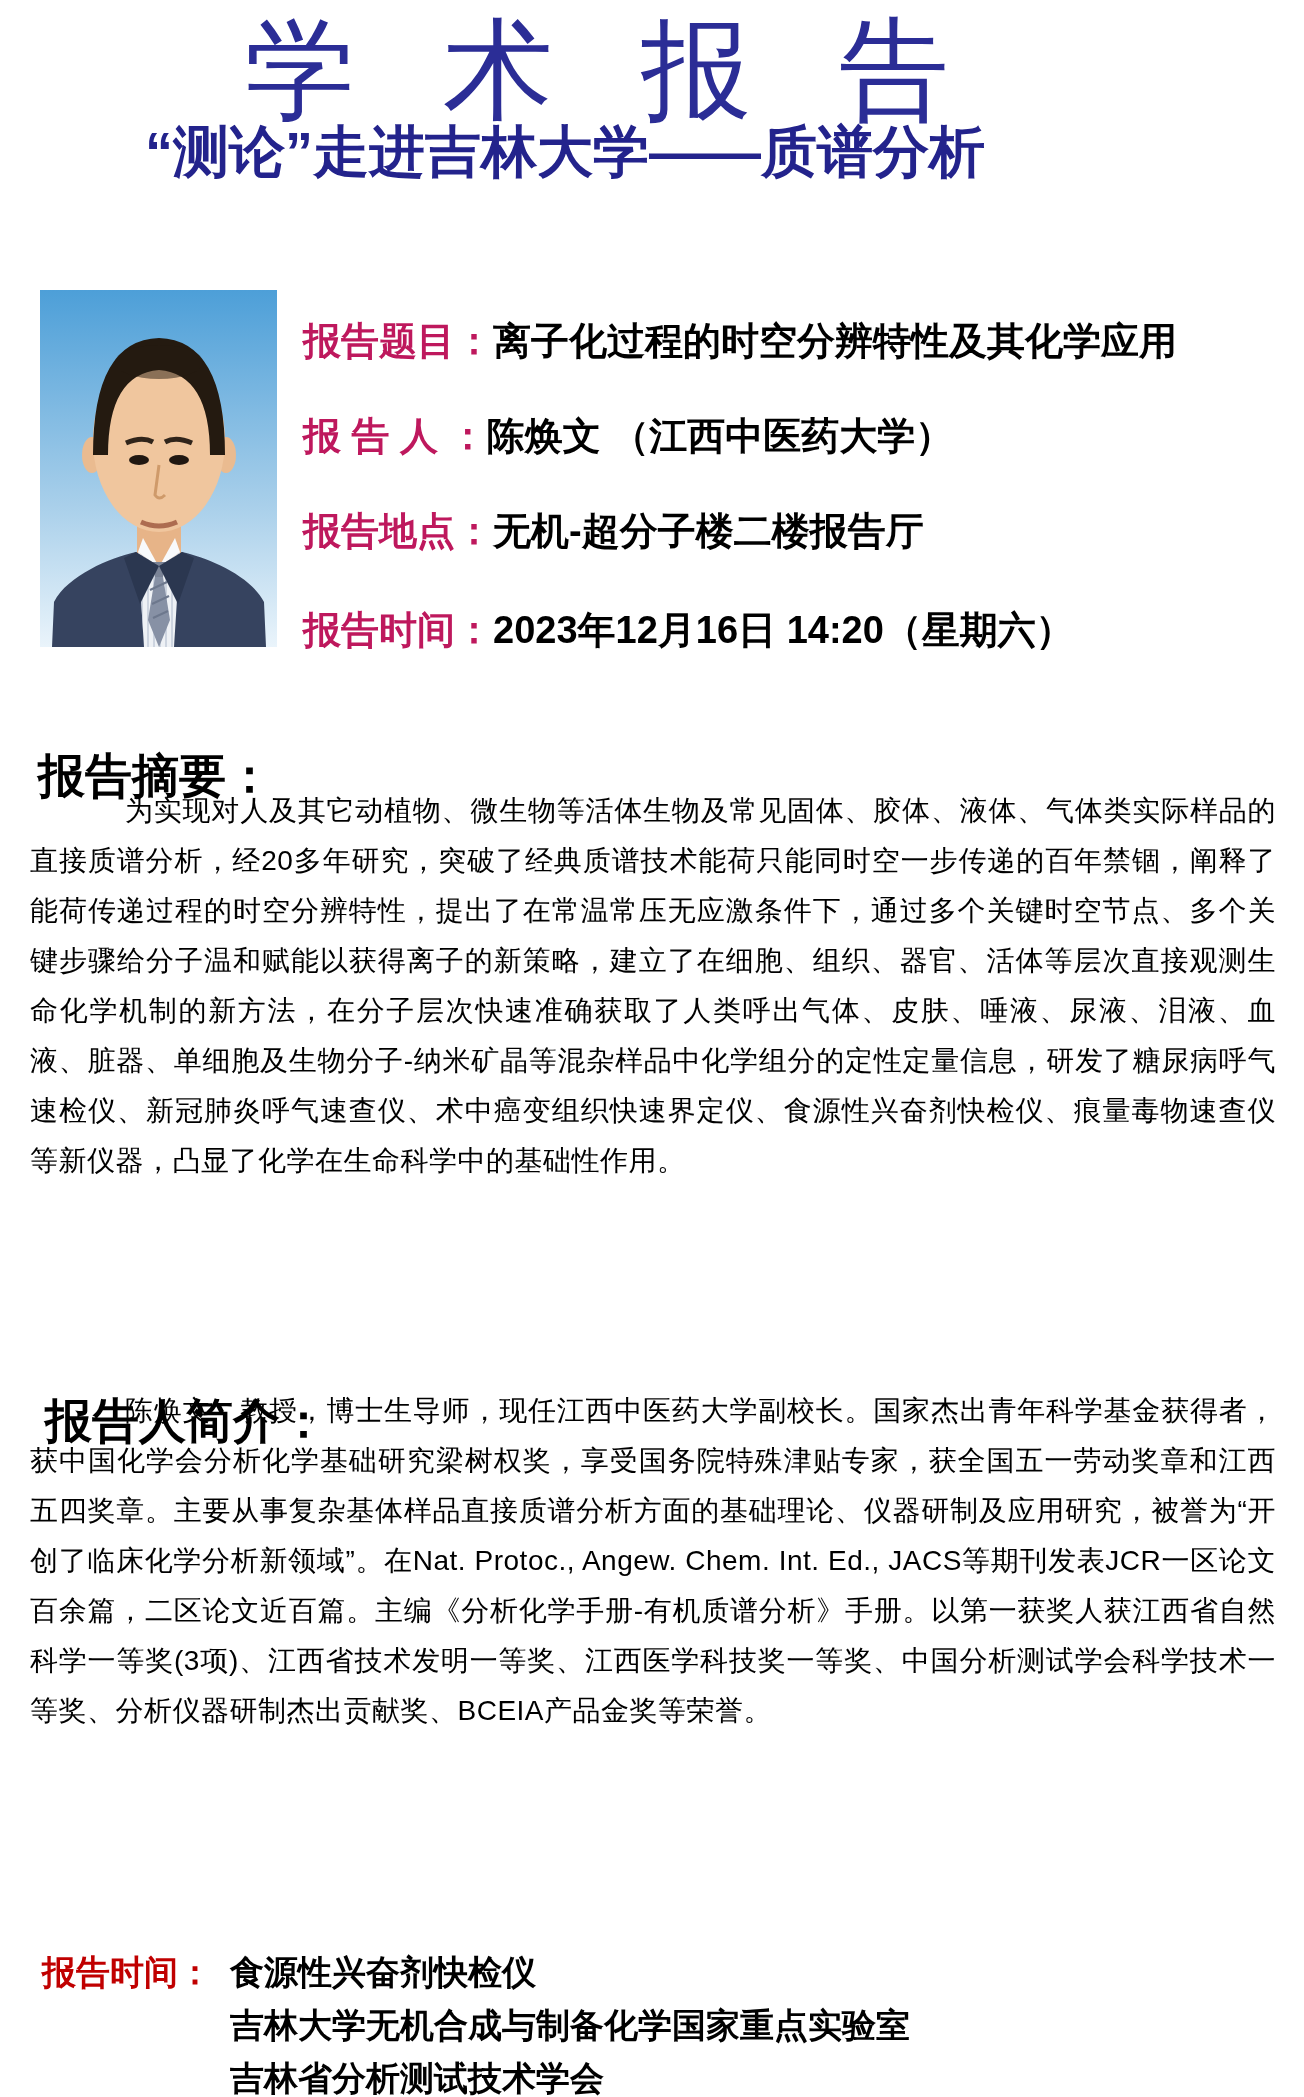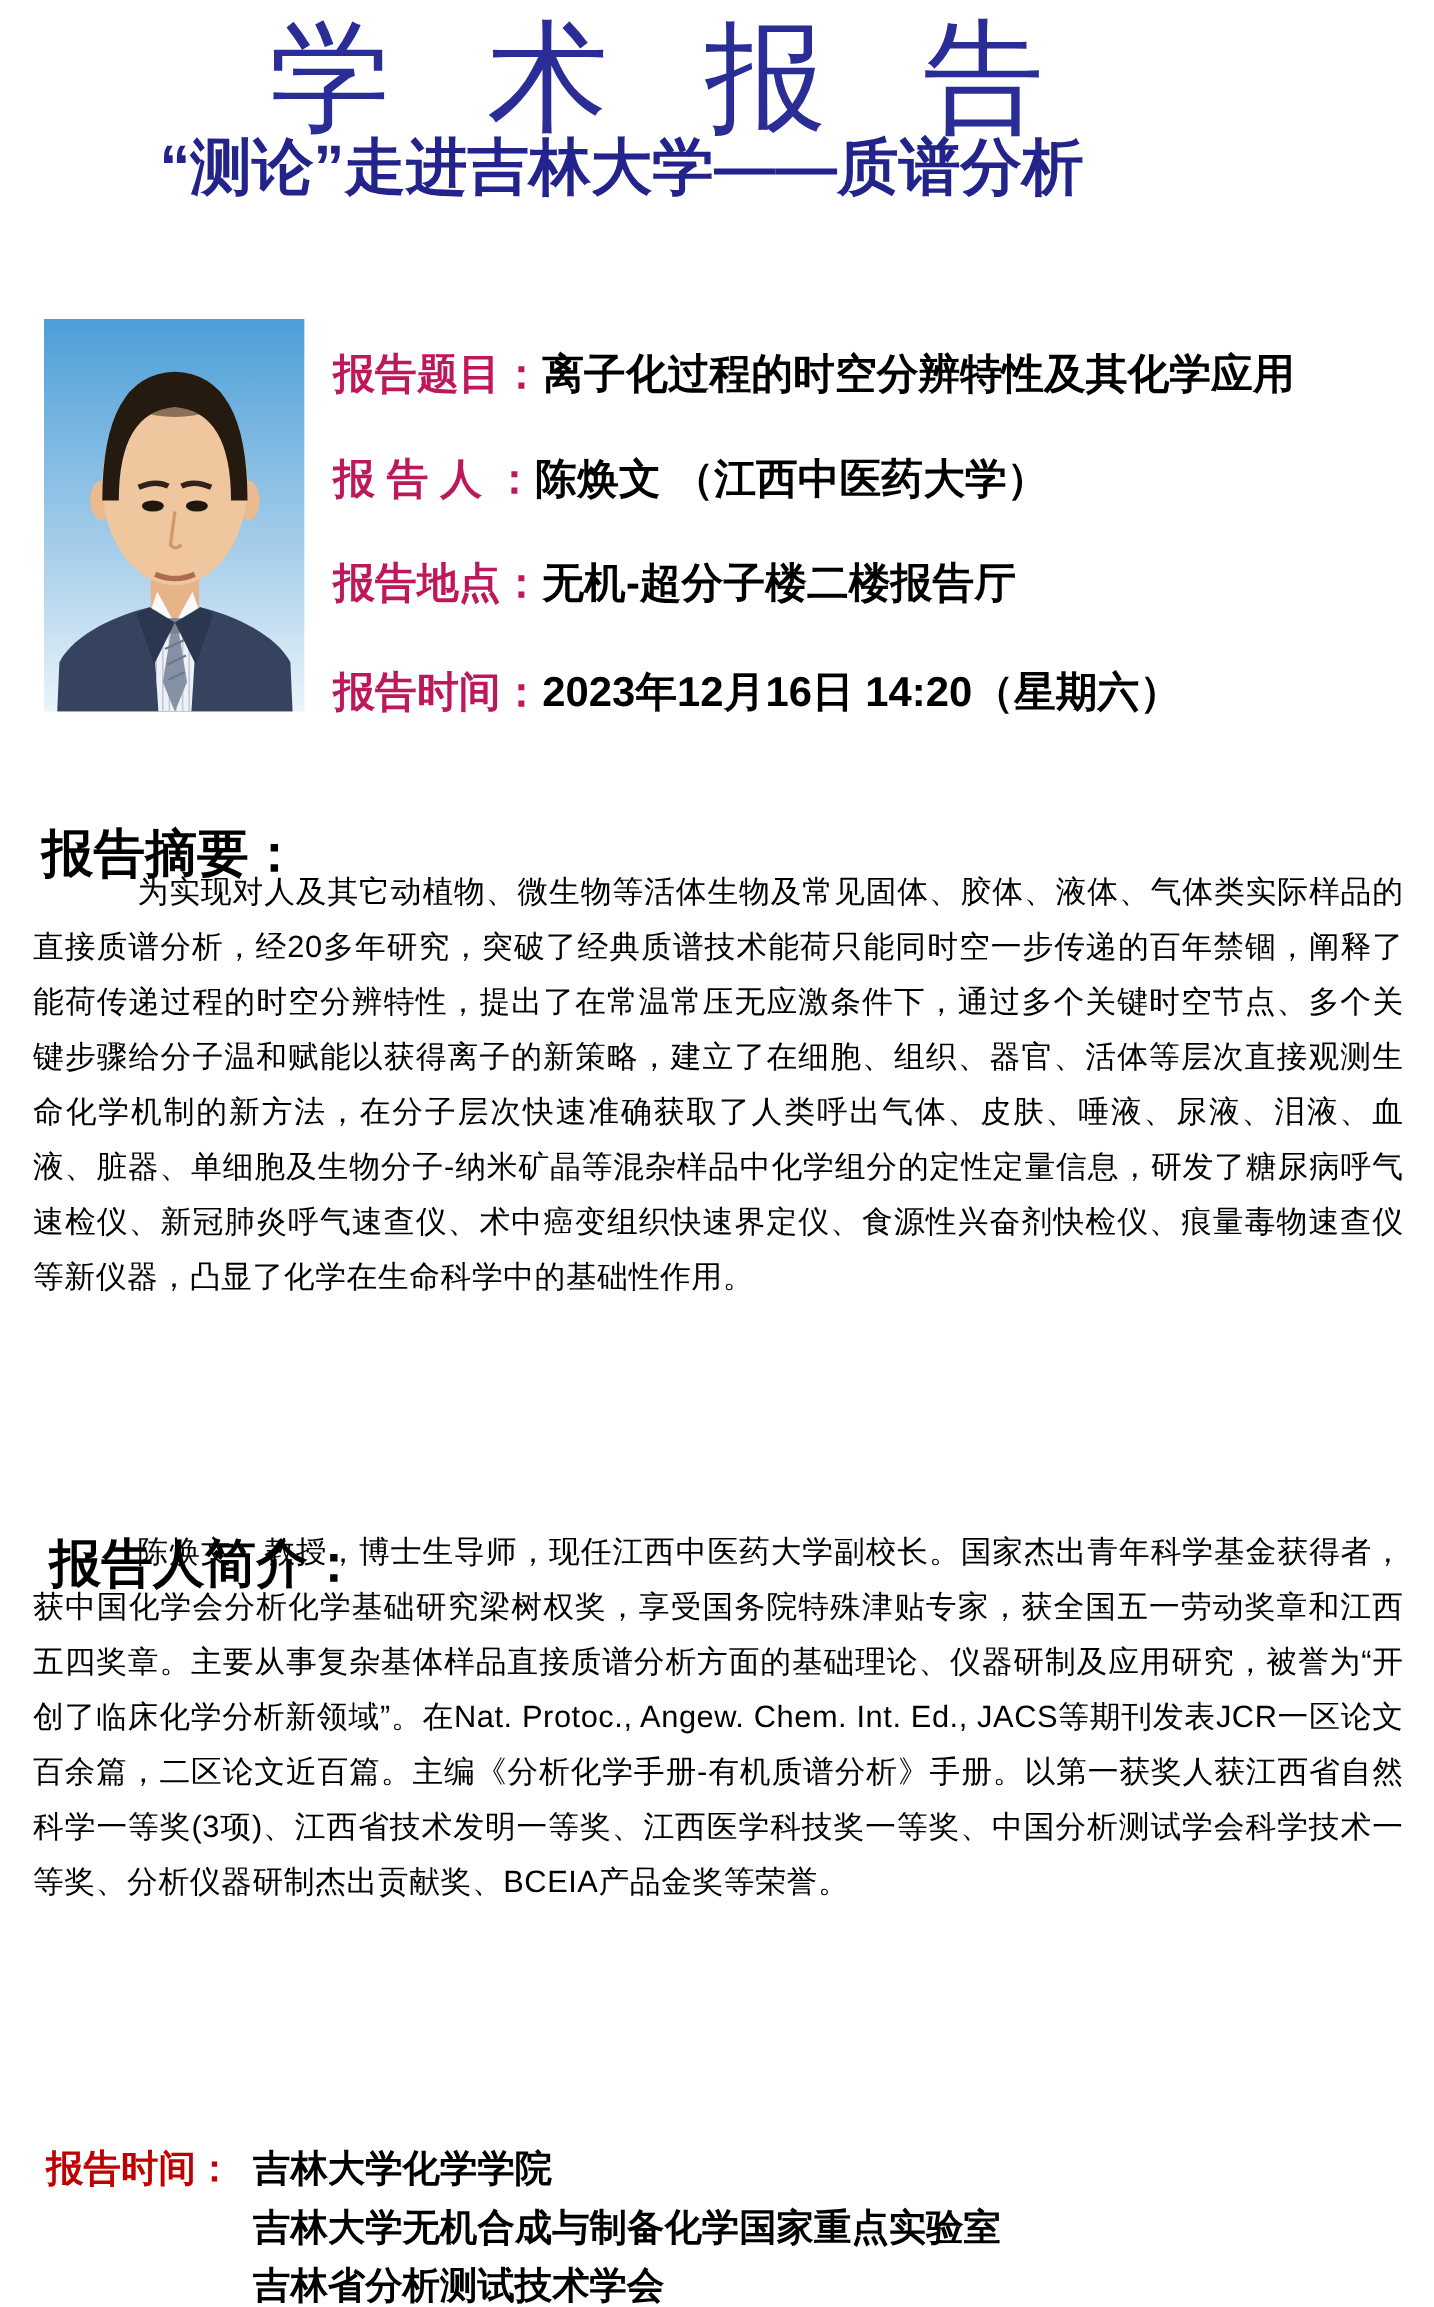--- a/index.html
+++ b/index.html
@@ -168,17 +168,17 @@
 
 <div class="sec-heading abstract-heading">报告摘要：</div>
 <div class="body-par abstract-par">为实现对人及其它动植物、微生物等活体生物及常见固体、胶体、液体、气体类实际样品的直接质谱分析，经20多年研究，突破了经典质谱技术能荷只能同时空一步传递的百年禁锢，阐释了能荷传递过程的时空分辨特性，提出了在常温常压无应激条件下，通过多个关键时空节点、多个关键步骤给分子温和赋能以获得离子的新策略，建立了在细胞、组织、器官、活体等层次直接观测生命化学机制的新方法，在分子层次快速准确获取了人类呼出气体、皮肤、唾液、尿液、泪液、血液、脏器、单细胞及生物分子-纳米矿晶等混杂样品中化学组分的定性定量信息，研发了糖尿病呼气速检仪、新冠肺炎呼气速查仪、术中癌变组织快速界定仪、食源性兴奋剂快检仪、痕量毒物速查仪等新仪器，凸显了化学在生命科学中的基础性作用。</div>
 
 <div class="sec-heading bio-heading">报告人简介：</div>
 <div class="body-par bio-par">陈焕文，教授，博士生导师，现任江西中医药大学副校长。国家杰出青年科学基金获得者，获中国化学会分析化学基础研究梁树权奖，享受国务院特殊津贴专家，获全国五一劳动奖章和江西五四奖章。主要从事复杂基体样品直接质谱分析方面的基础理论、仪器研制及应用研究，被誉为“开创了临床化学分析新领域”。在Nat. Protoc., Angew. Chem. Int. Ed., JACS等期刊发表JCR一区论文百余篇，二区论文近百篇。主编《分析化学手册-有机质谱分析》手册。以第一获奖人获江西省自然科学一等奖(3项)、江西省技术发明一等奖、江西医学科技奖一等奖、中国分析测试学会科学技术一等奖、分析仪器研制杰出贡献奖、BCEIA产品金奖等荣誉。</div>
 
 <div class="hosts">
   <span class="lbl">报告时间：</span>
   <div class="org-list">
-    <div class="org">吉林大学化学学院</div>
+    <div class="org">食源性兴奋剂快检仪</div>
     <div class="org">吉林大学无机合成与制备化学国家重点实验室</div>
     <div class="org">吉林省分析测试技术学会</div>
   </div>
 </div>
 
 </body></html>

